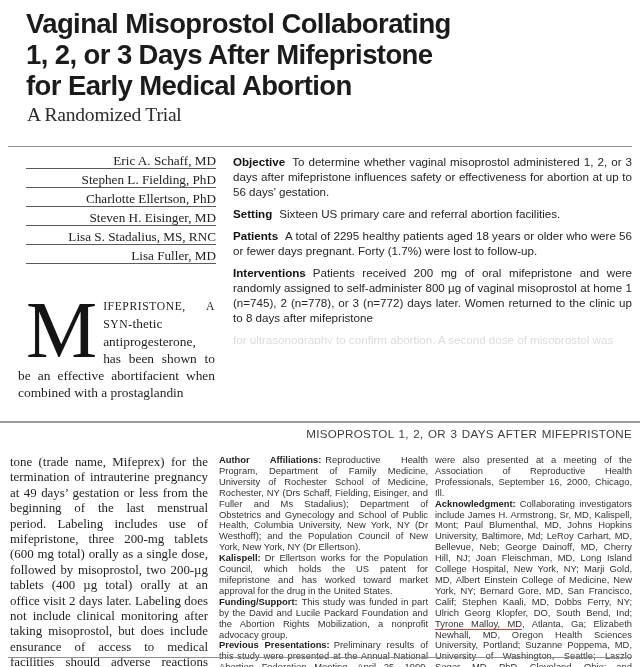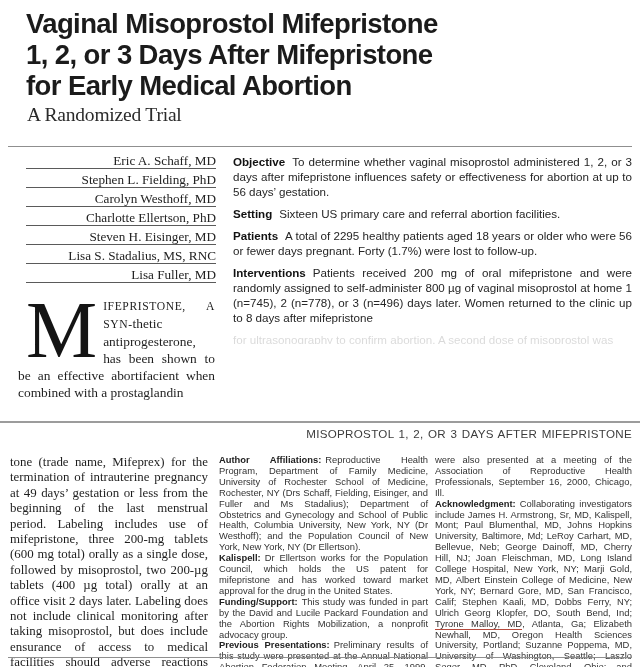--- a/index.html
+++ b/index.html
@@ -71,50 +71,49 @@
   .smallprint p { margin:0; }
   .smallprint .fl { font-weight:bold; margin-right:4px; color:#222; }
   .red-underline { border-bottom:1.5px solid #b54a3c; }
 </style>
 </head>
 <body>
 
 <div class="page">
 
   <div class="title">
-    <div>Vaginal Misoprostol Mifepristone</div>
+    <div>Vaginal Misoprostol Collaborating</div>
     <div>1, 2, or 3 Days After Mifepristone</div>
     <div>for Early Medical Abortion</div>
   </div>
   <div class="subtitle">A Randomized Trial</div>
 
   <div class="rule rule-title"></div>
 
   <div class="authors">
     <div class="author-row">Eric A. Schaff, MD</div>
     <div class="author-row">Stephen L. Fielding, PhD</div>
-    <div class="author-row">Carolyn Westhoff, MD</div>
     <div class="author-row">Charlotte Ellertson, PhD</div>
     <div class="author-row">Steven H. Eisinger, MD</div>
     <div class="author-row">Lisa S. Stadalius, MS, RNC</div>
     <div class="author-row">Lisa Fuller, MD</div>
   </div>
 
   <div class="abstract">
     <p>
       <span class="label">Objective</span><span>To determine whether vaginal misoprostol administered 1, 2, or 3 days after mifepristone influences safety or effectiveness for abortion at up to 56 days’ gestation.</span>
     </p>
     <p>
       <span class="label">Setting</span><span>Sixteen US primary care and referral abortion facilities.</span>
     </p>
     <p>
       <span class="label">Patients</span><span>A total of 2295 healthy patients aged 18 years or older who were 56 or fewer days pregnant. Forty (1.7%) were lost to follow-up.</span>
     </p>
     <p>
-      <span class="label">Interventions</span><span>Patients received 200 mg of oral mifepristone and were randomly assigned to self-administer 800 µg of vaginal misoprostol at home 1 (n=745), 2 (n=778), or 3 (n=496) days later. Women returned to the clinic up to 8 days after mifepristone</span>
+      <span class="label">Interventions</span><span>Patients received 200 mg of oral mifepristone and were randomly assigned to self-administer 800 µg of vaginal misoprostol at home 1 (n=745), 2 (n=778), or 3 (n=772) days later. Women returned to the clinic up to 8 days after mifepristone</span>
     </p>
     <div class="fade-line">for ultrasonography to confirm abortion. A second dose of misoprostol was administered if the</div>
   </div>
 
   <div class="intro">
     <span class="dropcap">M</span><span class="lead">IFEPRISTONE, A SYN-</span><span>thetic antiprogesterone, has been shown to be an effective abortifacient when combined with a prostaglandin</span>
   </div>
 
   <div class="rule rule-band"></div>
   <div class="running-head">MISOPROSTOL 1, 2, OR 3 DAYS AFTER MIFEPRISTONE</div>

